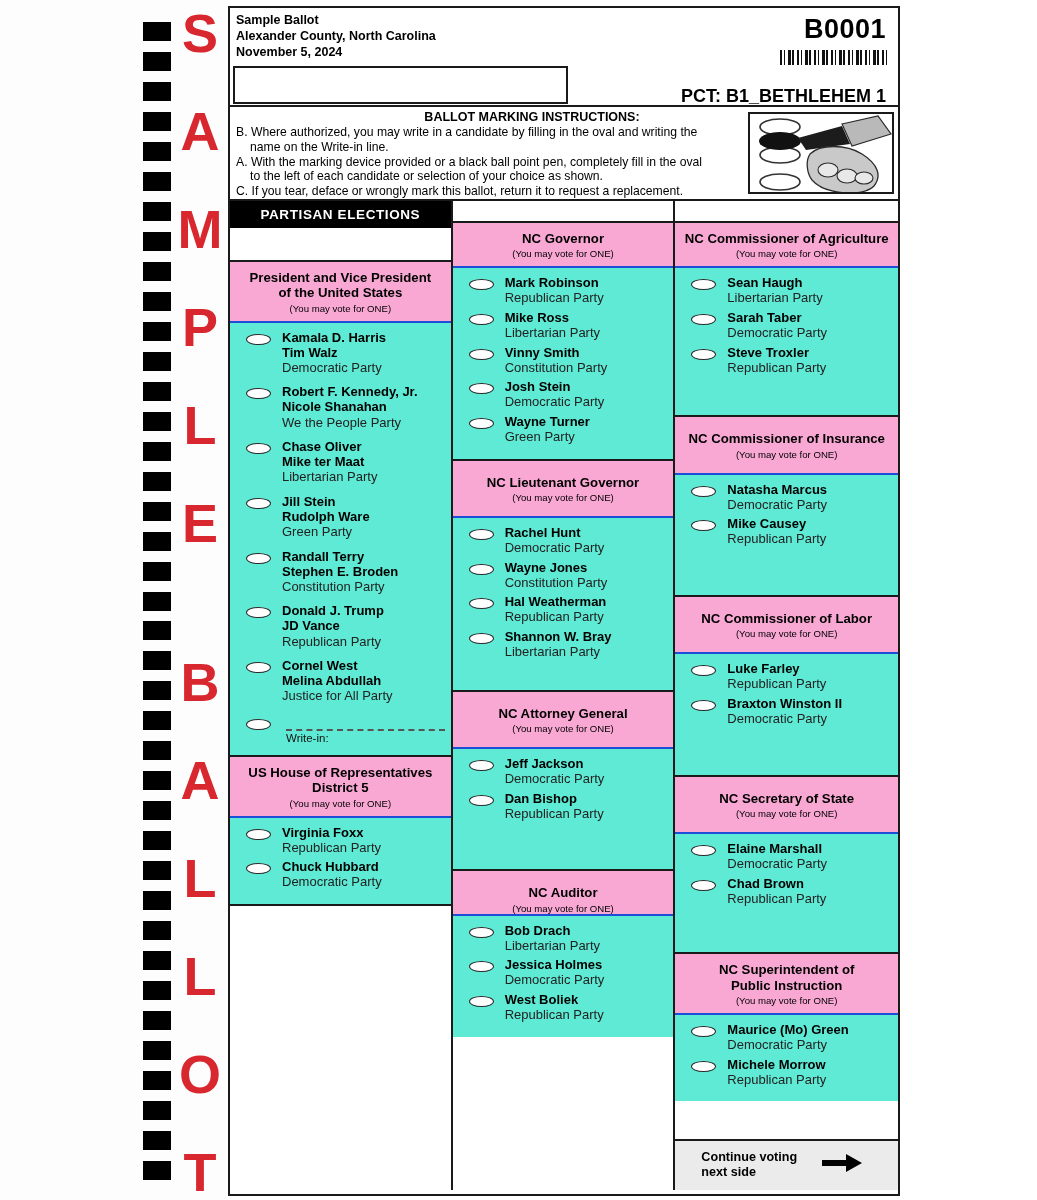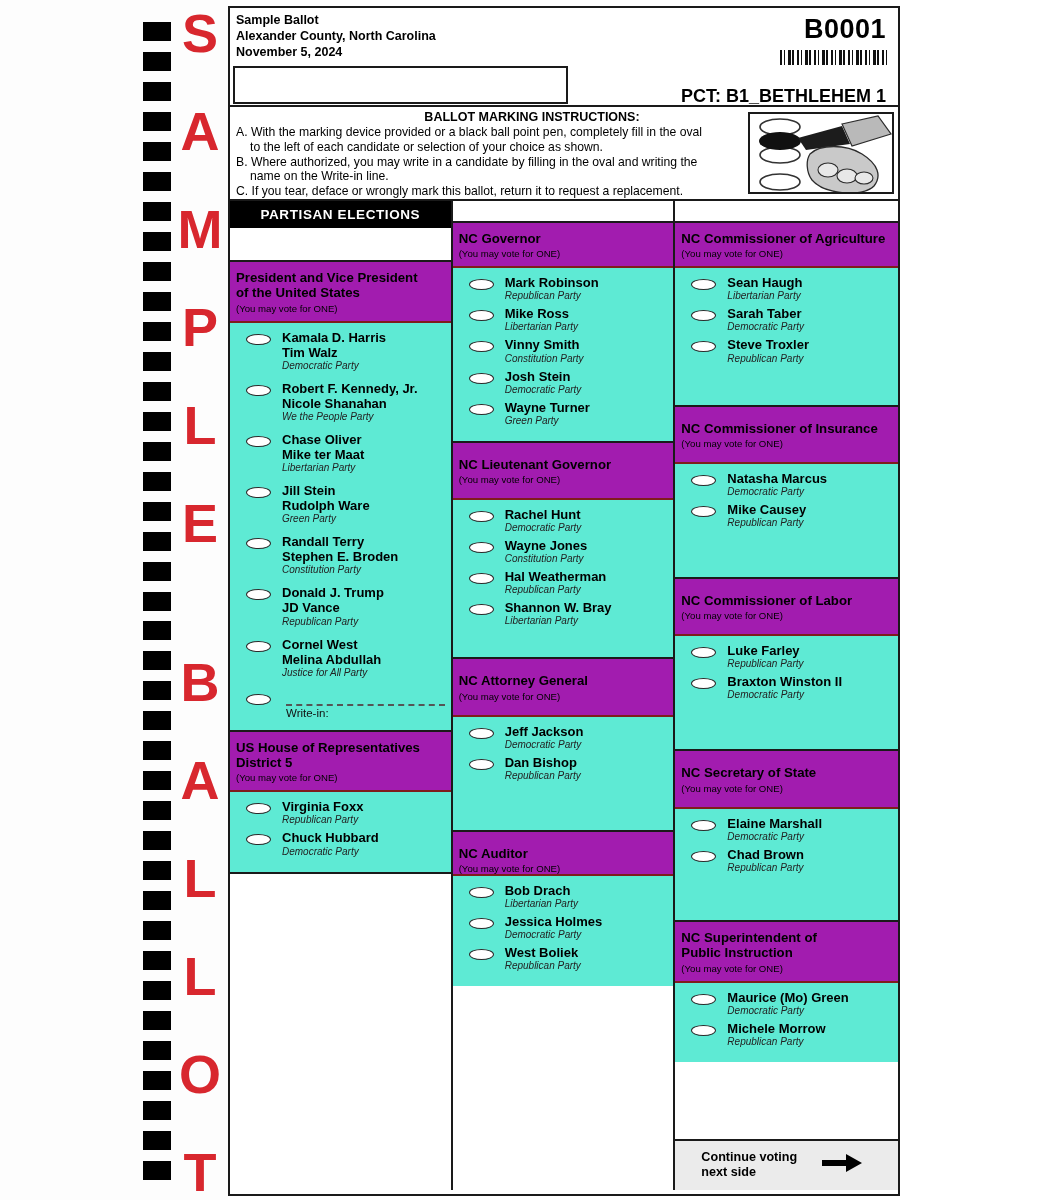--- a/index.html
+++ b/index.html
@@ -118,24 +118,24 @@
   }
   .col {
     position: relative;
     width: 224px;
     border-right: 2px solid #1a1a1a;
   }
   .col:last-child { border-right: none; }
 
   .contest { border-bottom: 2px solid #1a1a1a; }
   .contest-head {
-    background: #a21caf;
-    border-bottom: 2px solid #7f1d1d;
+    background: #f9a8d4;
+    border-bottom: 2px solid #1d4ed8;
     padding: 8px 6px 7px 6px;
-    text-align: left;
+    text-align: center;
   }
   .contest-title {
     font-size: 13.2px; font-weight: bold; line-height: 1.16;
     color: #000;
   }
   .contest-sub {
     font-size: 9.6px; margin-top: 2px; color: #000;
   }
   .contest-body { padding: 7px 0 10px 0; background: #5eead4; }
 
@@ -151,21 +151,21 @@
     border: 1.8px solid #2a2a2a;
     border-radius: 50%;
     margin: 4px 11px 0 6px;
     background: #fff;
   }
   .names { flex: 1 1 auto; }
   .cand {
     font-size: 13px; font-weight: bold; line-height: 1.16; color: #000;
   }
   .party {
-    font-size: 10px; font-style: italic; color: #222; line-height: 1.2;
+    font-size: 13px; color: #222; line-height: 1.2;
     margin-top: 0px;
   }
 
   
   .banner {
     background: #000; color: #fff;
     text-align: center;
     font-size: 13.5px; font-weight: bold;
     letter-spacing: 0.6px;
     padding: 6px 0 6px 0;
@@ -285,26 +285,26 @@
       </div>
       <div id="voter-box"></div>
       <div id="ballot-id">B0001</div>
       <div id="barcode"></div>
       <div id="pct">PCT: B1_BETHLEHEM 1</div>
     </div>
 
     <div id="instructions">
       <div id="instr-title">BALLOT MARKING INSTRUCTIONS:</div>
       <div class="instr-line">
+        <span>B. Where authorized, you may write in a candidate by filling in the oval and writing the</span>
+        <span class="ind">name on the Write-in line.</span>
+      </div>
+      <div class="instr-line">
         <span>A. With the marking device provided or a black ball point pen, completely fill in the oval</span>
         <span class="ind">to the left of each candidate or selection of your choice as shown.</span>
-      </div>
-      <div class="instr-line">
-        <span>B. Where authorized, you may write in a candidate by filling in the oval and writing the</span>
-        <span class="ind">name on the Write-in line.</span>
       </div>
       <div class="instr-line">
         <span>C. If you tear, deface or wrongly mark this ballot, return it to request a replacement.</span>
       </div>
       <div id="instr-fig">
         <svg viewBox="0 0 146 82" width="146" height="82" aria-hidden="true">
           <ellipse cx="30" cy="13" rx="20" ry="8" fill="none" stroke="#333" stroke-width="1.6"></ellipse>
           <ellipse cx="30" cy="41" rx="20" ry="8" fill="none" stroke="#333" stroke-width="1.6"></ellipse>
           <ellipse cx="30" cy="68" rx="20" ry="8" fill="none" stroke="#333" stroke-width="1.6"></ellipse>
           <ellipse cx="30" cy="27" rx="21" ry="9" fill="#111"></ellipse>

